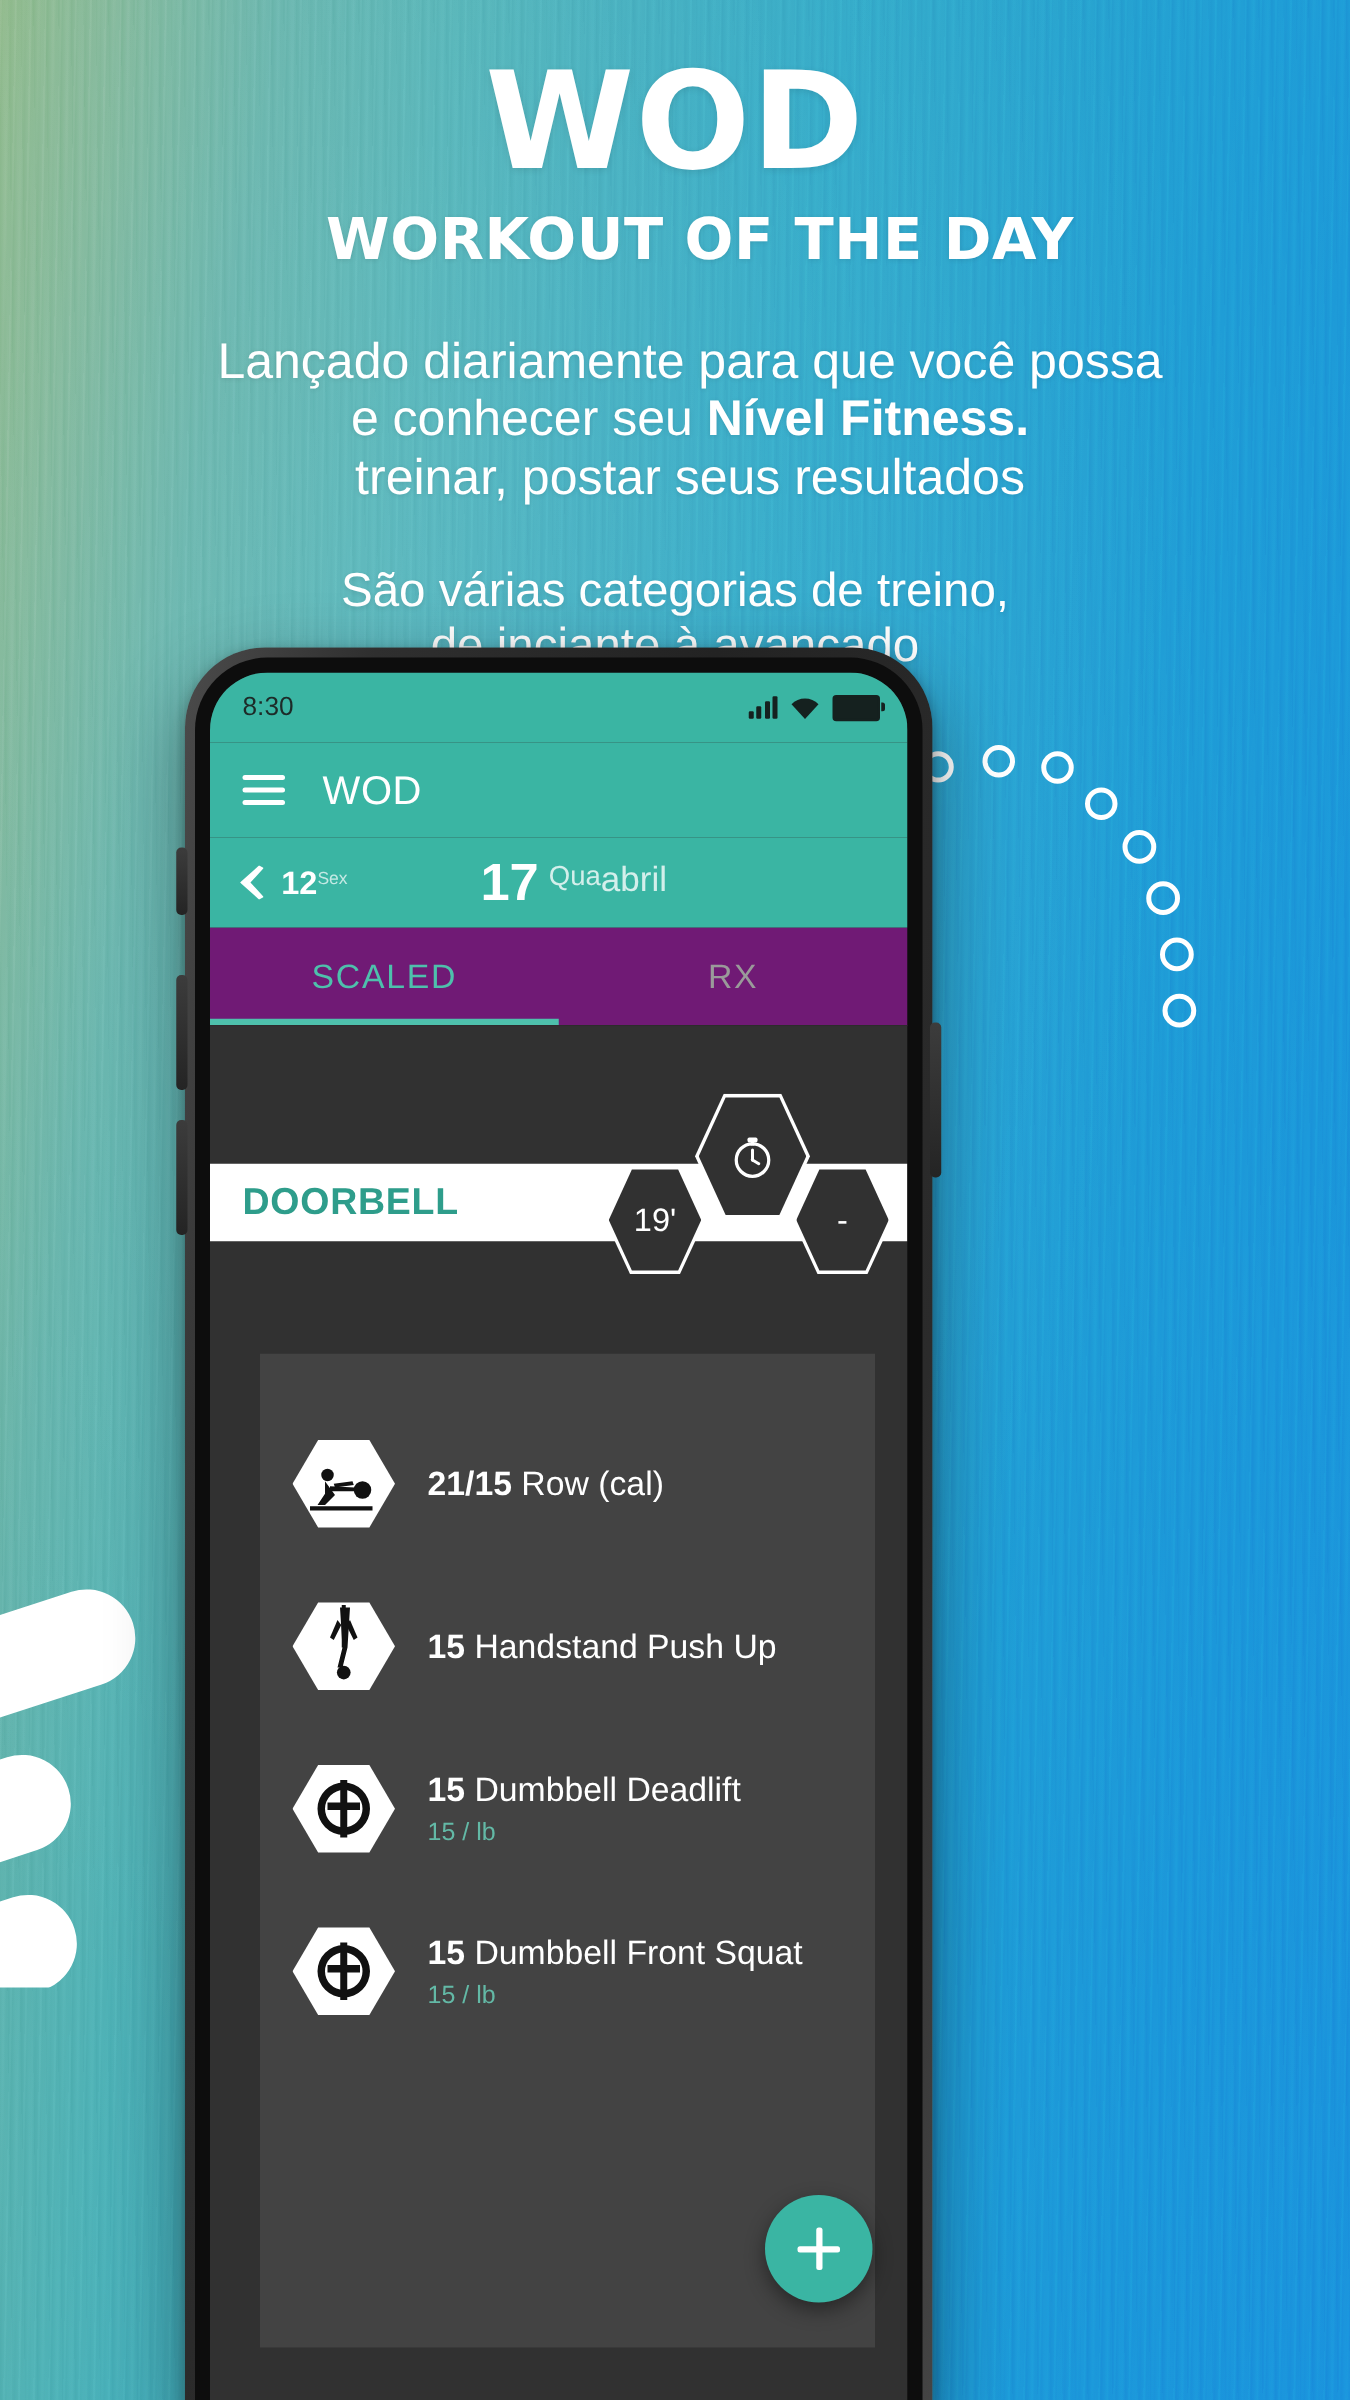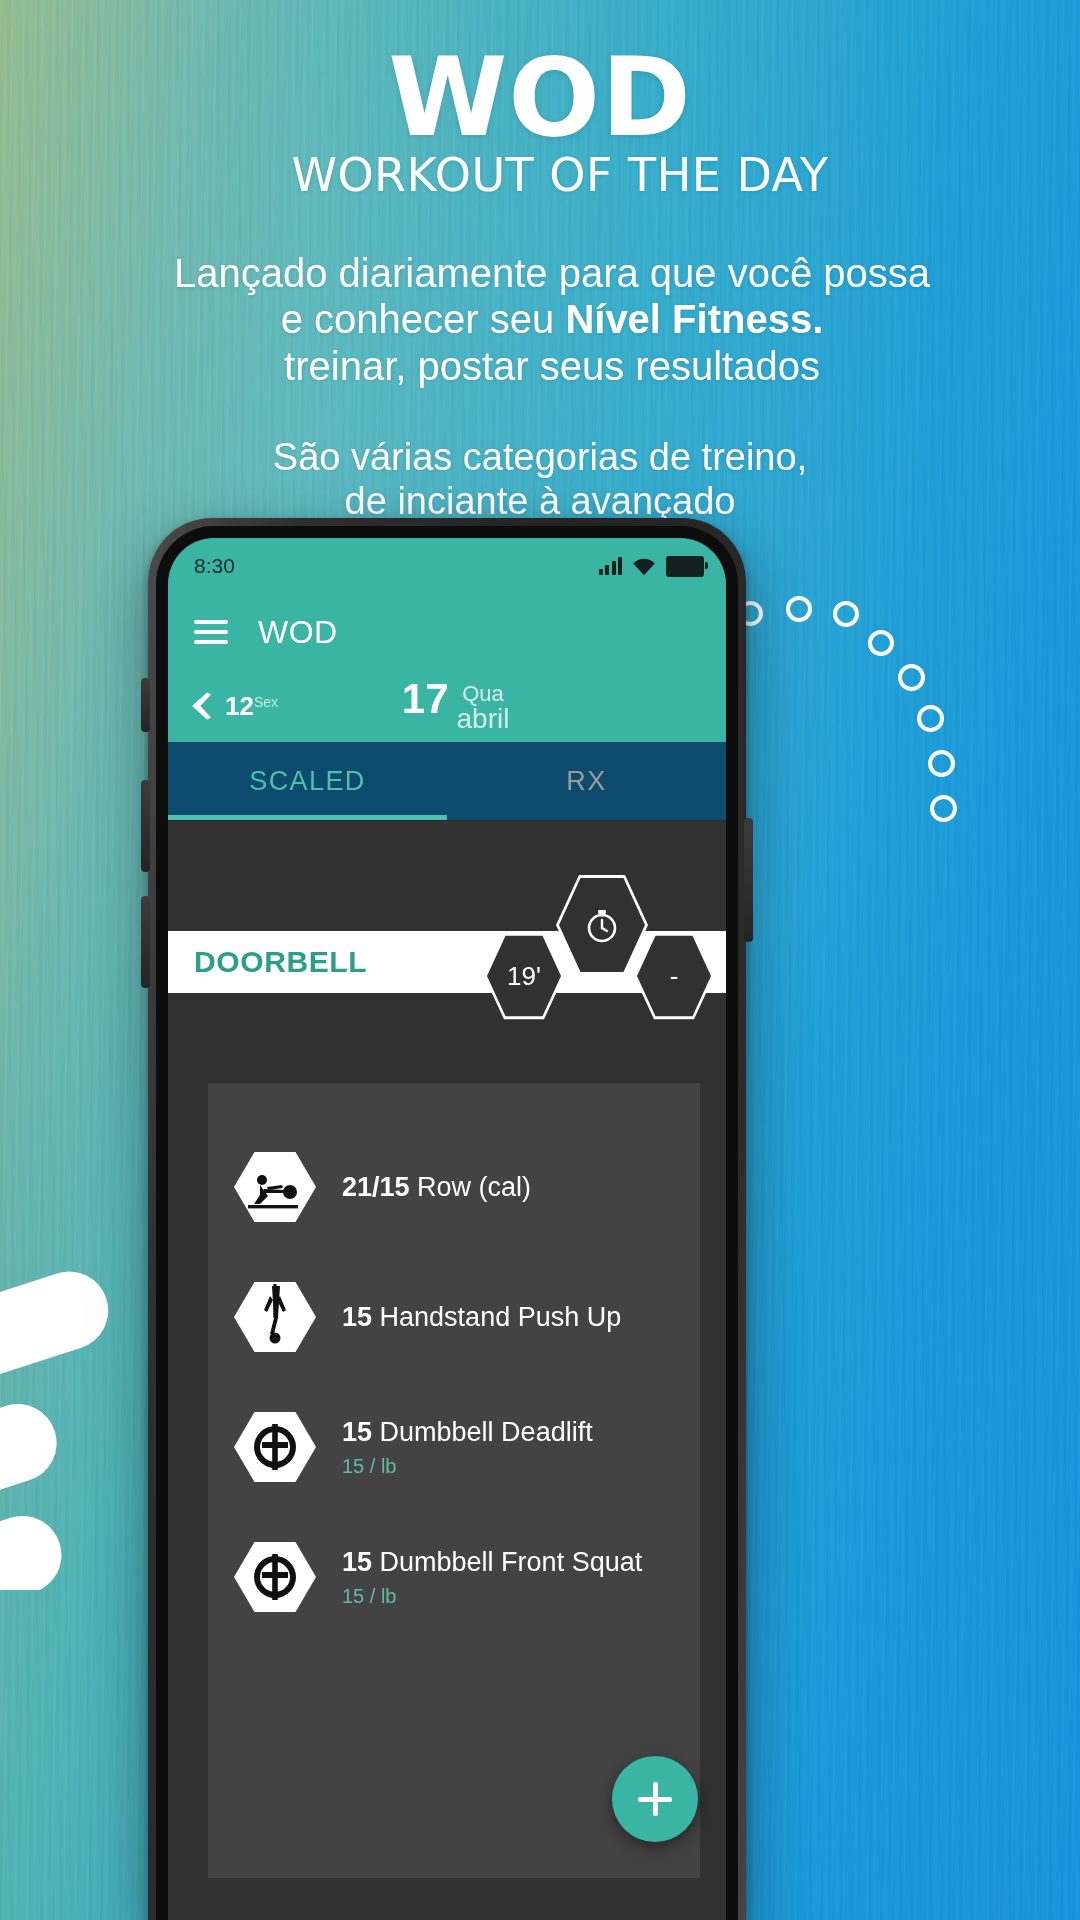--- a/index.html
+++ b/index.html
@@ -71,24 +71,25 @@
     font-family: "DejaVu Sans", sans-serif;
     font-weight: 700;
     font-size: 108px;
     letter-spacing: 1px;
     line-height: 1;
     margin-top: 44px;
     text-shadow: 0 2px 6px rgba(0,0,0,0.10);
   }
   .wod-sub {
     font-family: "DejaVu Sans", sans-serif;
-    font-weight: 400;
+    font-weight: 700;
     font-size: 46px;
     letter-spacing: 0.5px;
     line-height: 1;
+    margin-top: 16px;
     text-shadow: 0 1px 4px rgba(0,0,0,0.10);
     padding-left: 40px;
   }
   .promo-para {
     font-family: "Liberation Sans", sans-serif;
     font-weight: 400;
     font-size: 40px;
     line-height: 1.16;
     margin-top: 52px;
     text-shadow: 0 1px 4px rgba(0,0,0,0.10);
@@ -242,26 +243,26 @@
 
   .date-current {
     position: absolute;
     left: 50%; top: 50%;
     transform: translate(-42%, -50%);
     display: flex;
     align-items: flex-start;
     gap: 8px;
   }
   .date-current .dnum { color:#ffffff; font-weight:700; font-size: 42px; line-height: 0.95; }
-  .date-current .dstack { display:flex; flex-direction:column; line-height: 1.02; margin-top: 4px; text-align: center;}
+  .date-current .dstack { display:flex; line-height: 1.02; margin-top: 4px;}
   .date-current .dwd { color: rgba(255,255,255,0.78); font-size: 22px; }
   .date-current .dmo { color: rgba(255,255,255,0.78); font-size: 28px; }
 
   .tabs {
-    background: #0c4a6e;
+    background: #701a75;
     display: flex;
     height: 78px;
     flex: none;
     border-bottom: 1px solid #2c2c2c;
   }
   .tab {
     flex: 1;
     display: flex;
     align-items: center;
     justify-content: center;

